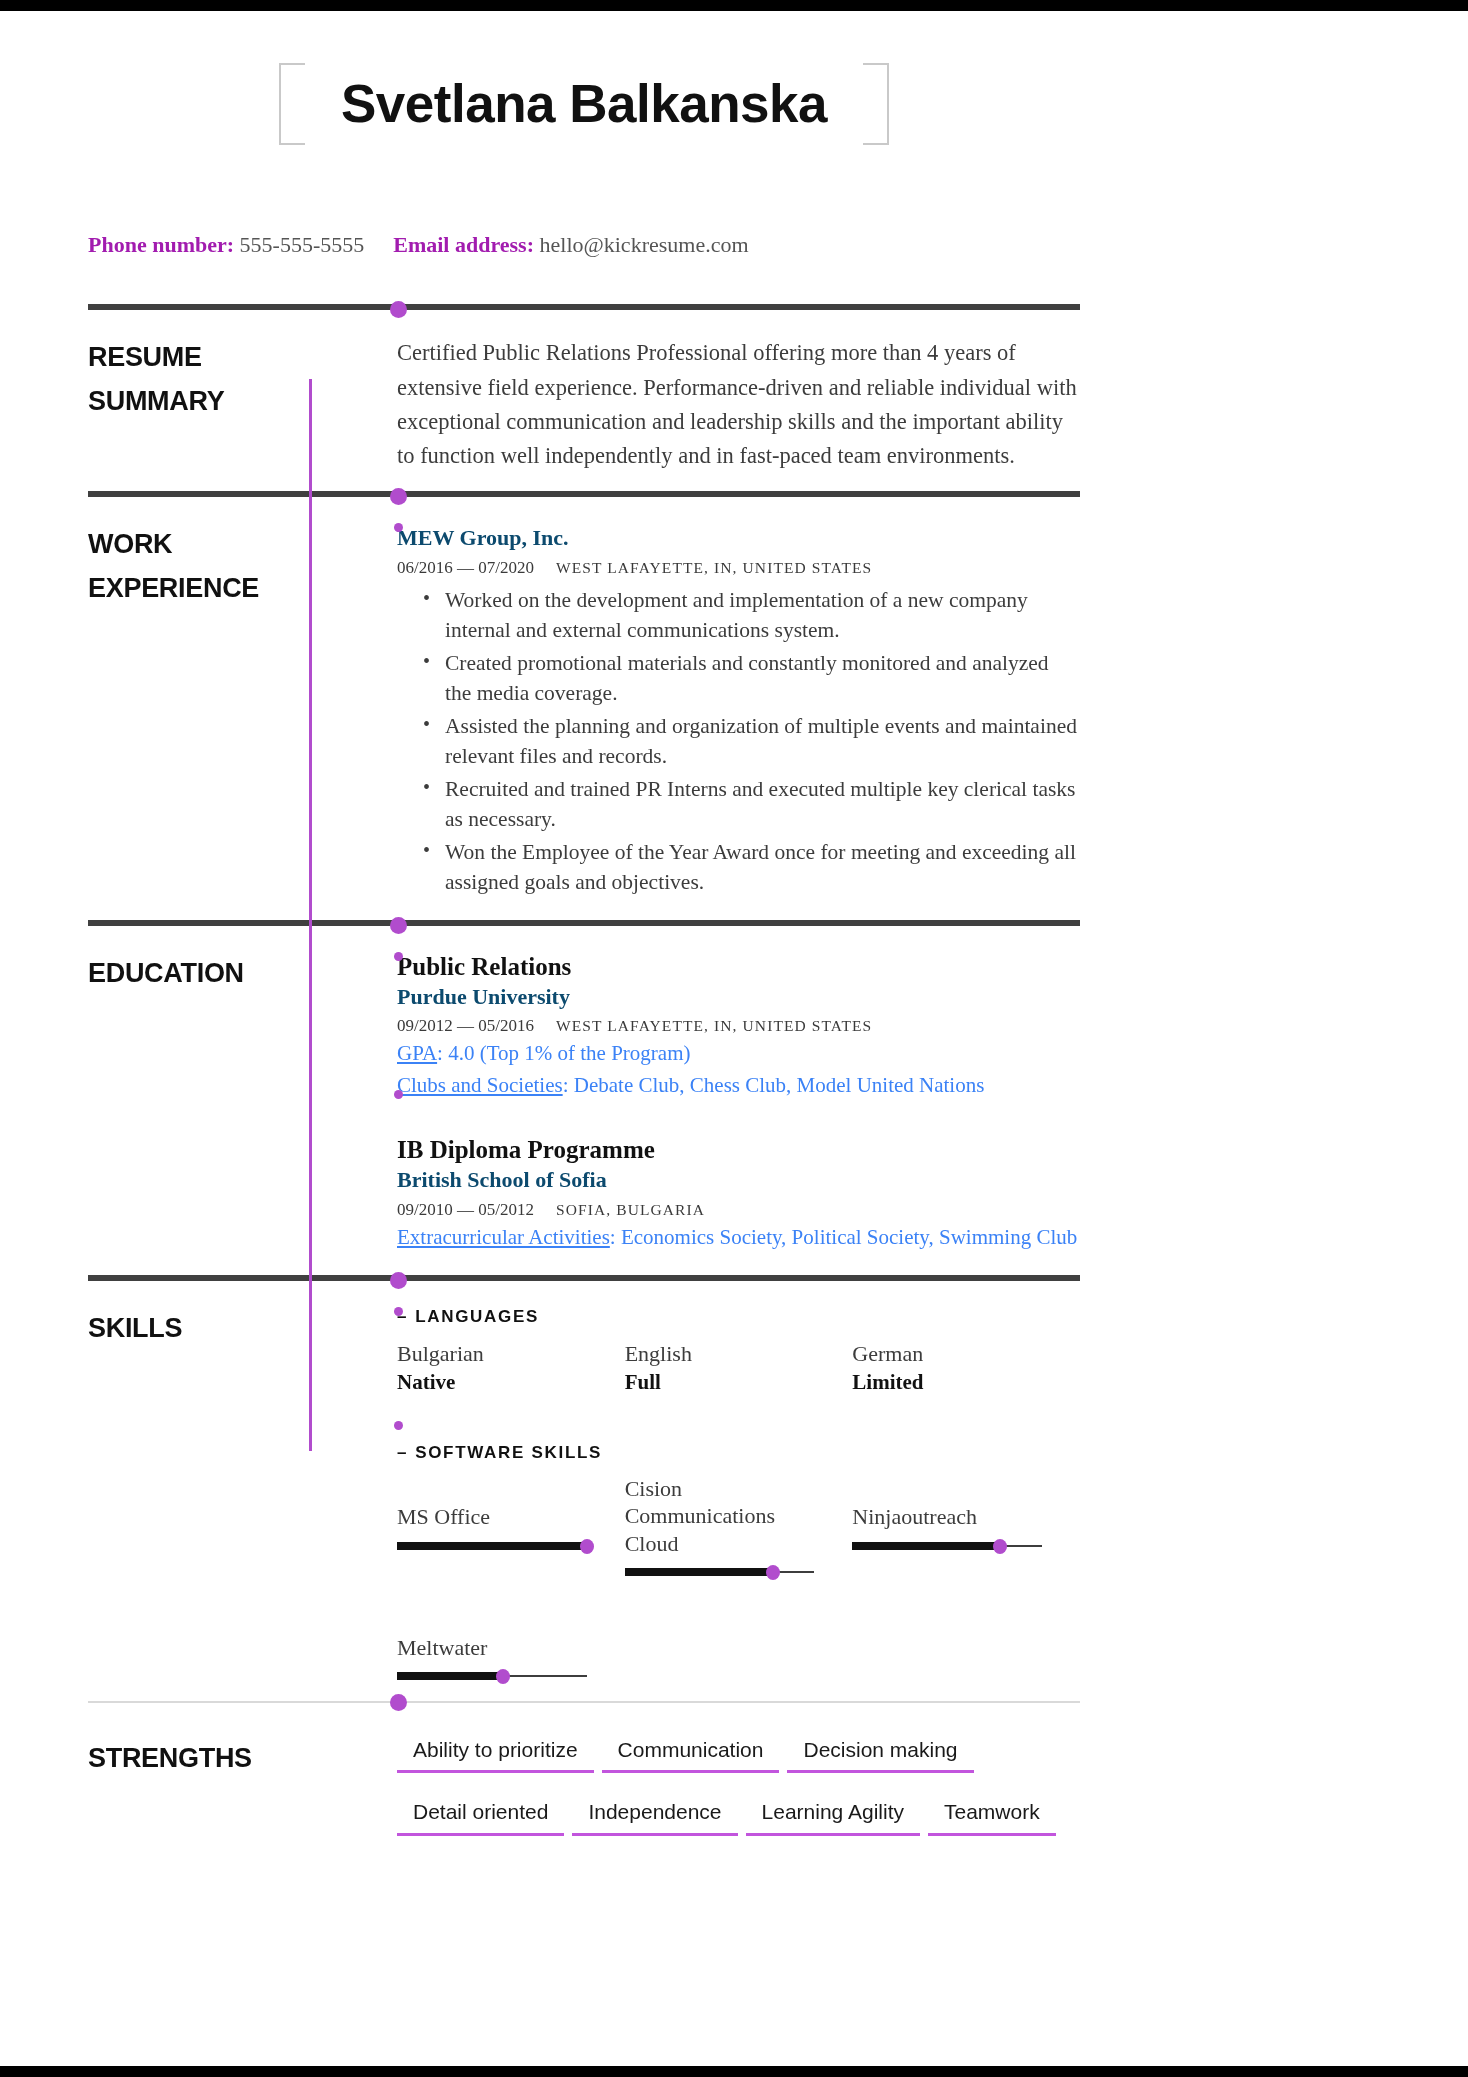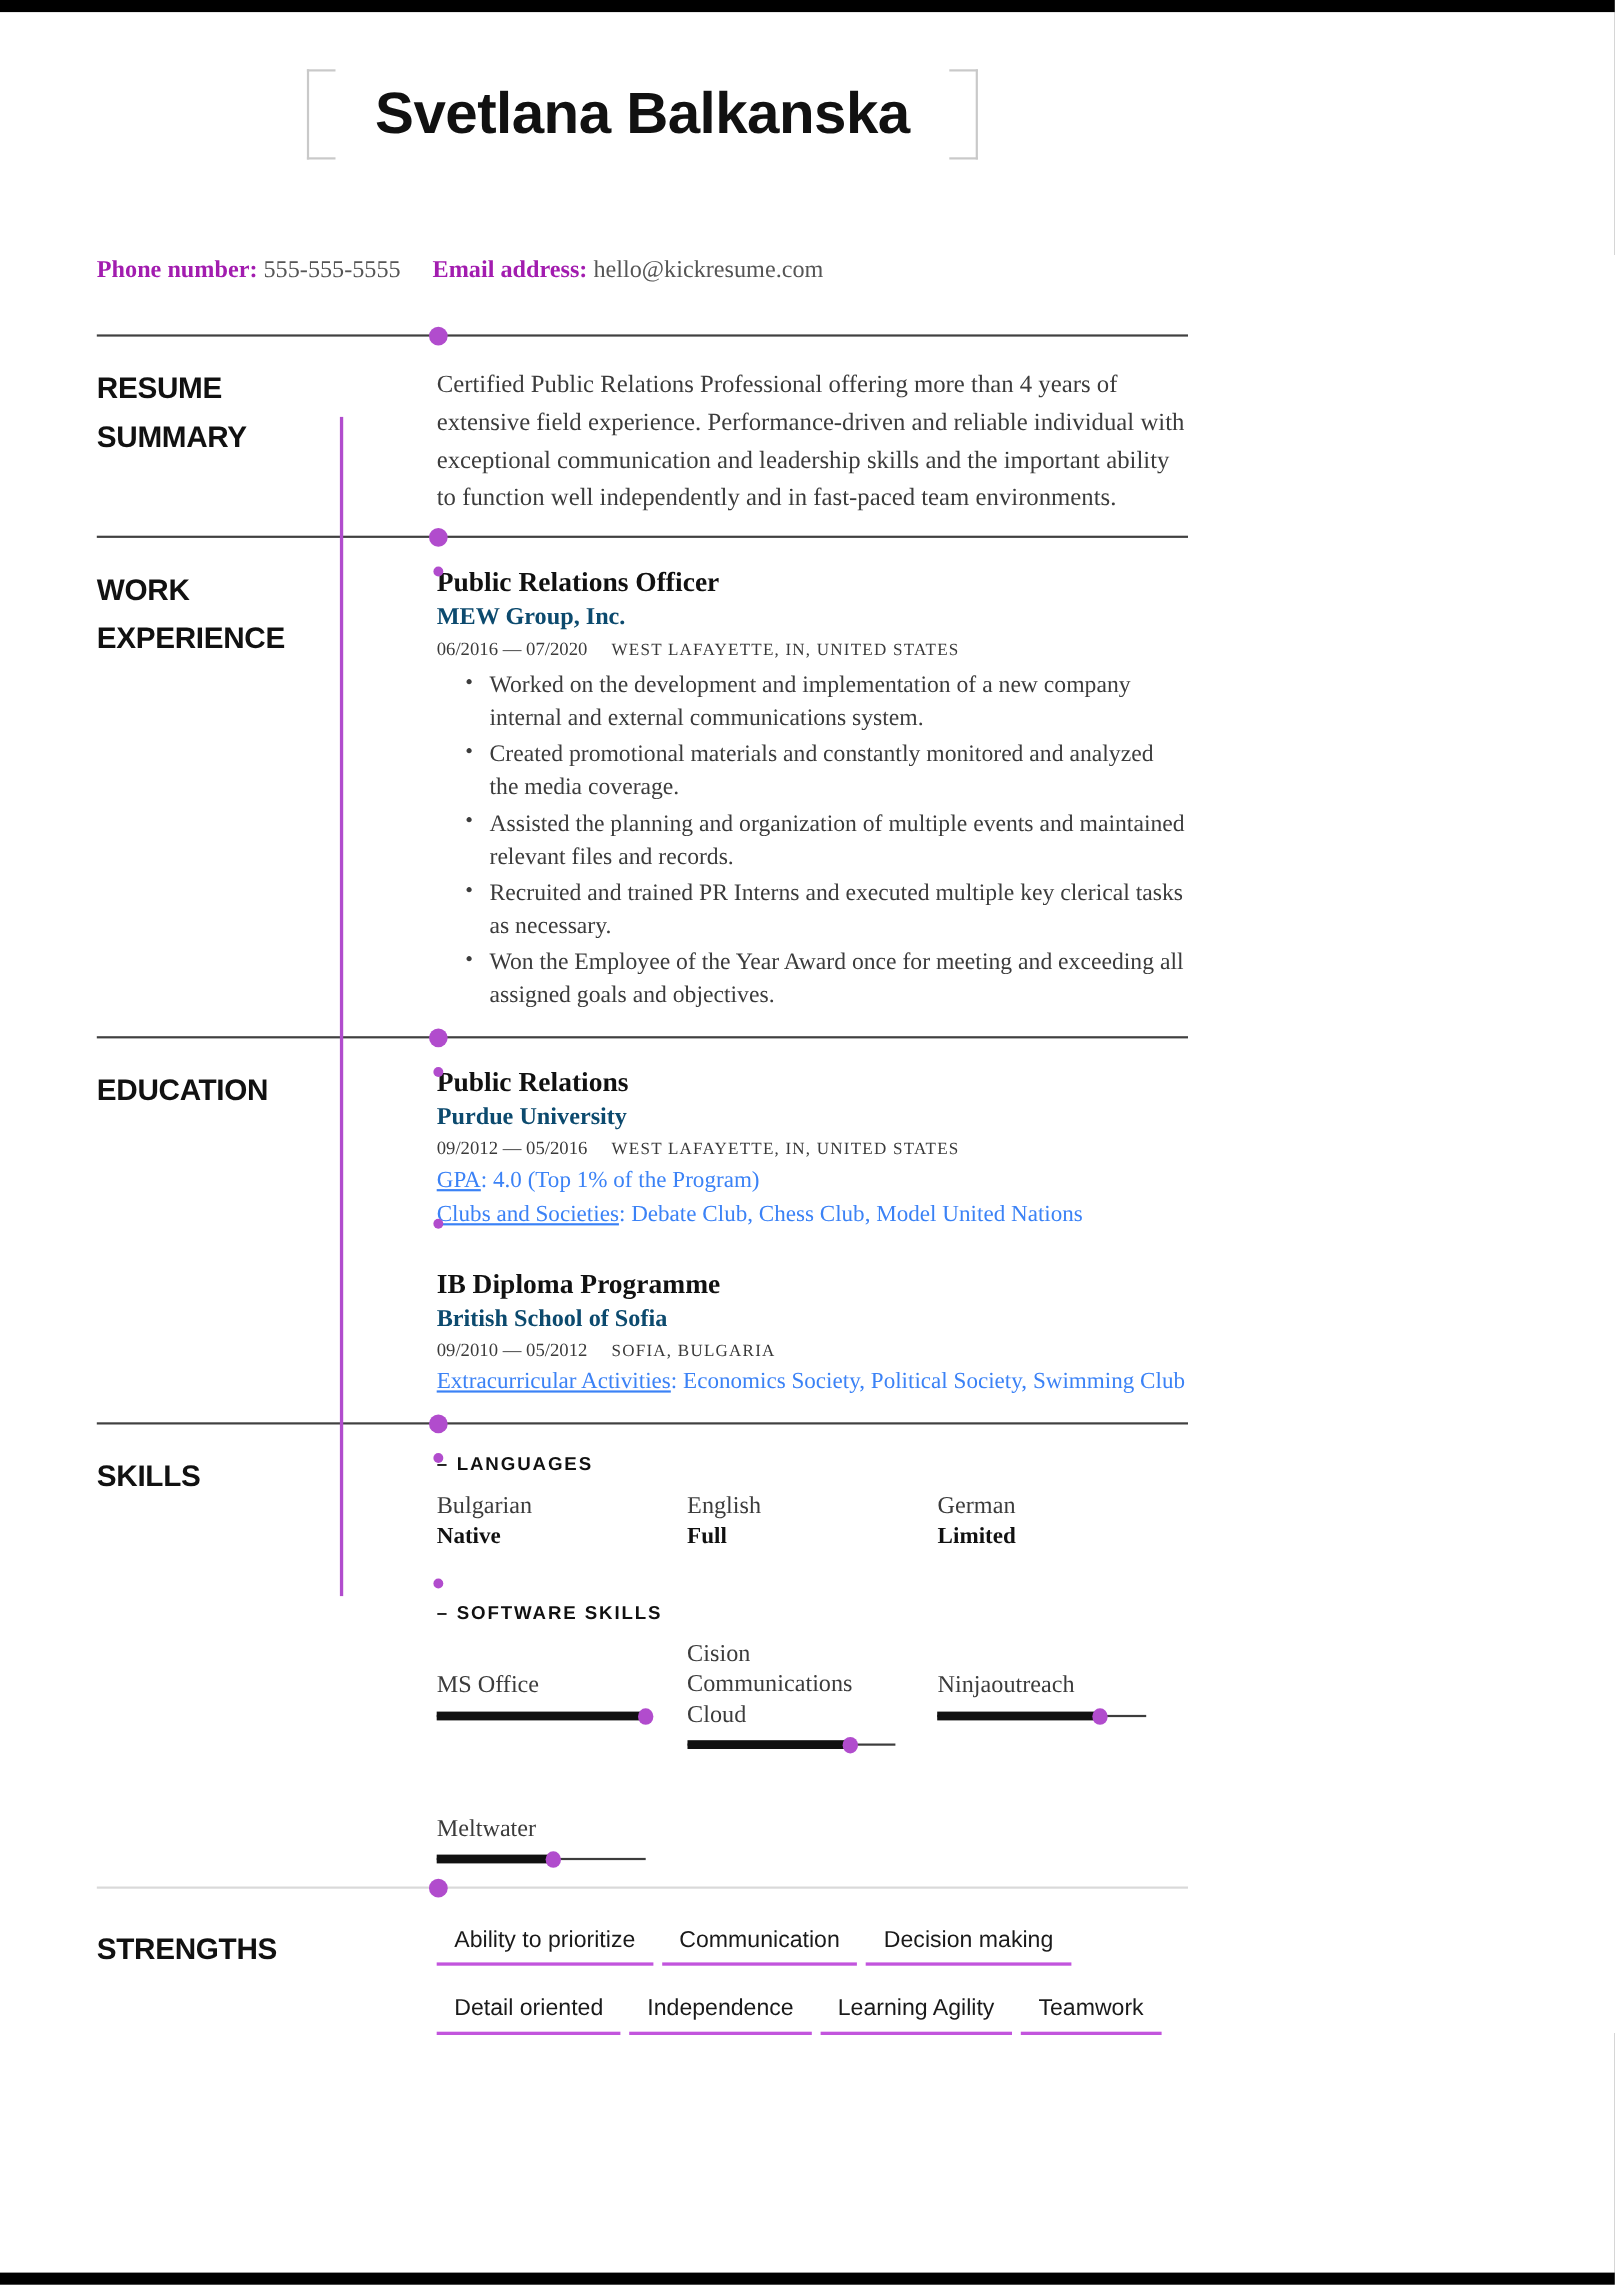--- a/index.html
+++ b/index.html
@@ -85,21 +85,21 @@
     height: 1072px;
     background: #b14ccd;
     z-index: 1;
   }
 
   
   .sections { margin-top: 46px; position: relative; }
   .section {
     position: relative;
     display: flex;
-    border-top: 2px solid #404040;
+    border-top: 6px solid #404040;
     padding-top: 26px;
     padding-bottom: 18px;
   }
   .section:last-child { border-bottom: none; }
   .sec-left {
     width: 243px;
     flex: 0 0 243px;
     padding-right: 10px;
   }
   .sec-title {
@@ -332,21 +332,20 @@
 
       <div class="section">
         <span class="dot-big" style="background: rgb(177, 76, 205);"></span>
         <span class="dot-small" style="top: 26px; background: rgb(177, 76, 205);"></span>
         <div class="sec-left">
           <div class="sec-title">WORK</div>
           <div class="sec-title">EXPERIENCE</div>
         </div>
         <div class="sec-right">
           <div class="entry">
-            <div class="entry-title">Public Relations Officer</div>
             <div class="entry-sub">MEW Group, Inc.</div>
             <div class="entry-meta">
               <span>06/2016 — 07/2020</span><span class="loc">WEST LAFAYETTE, IN, UNITED STATES</span>
             </div>
             <ul class="bullets">
               <li>Worked on the development and implementation of a new company internal and external communications system.</li>
               <li>Created promotional materials and constantly monitored and analyzed the media coverage.</li>
               <li>Assisted the planning and organization of multiple events and maintained relevant files and records.</li>
               <li>Recruited and trained PR Interns and executed multiple key clerical tasks as necessary.</li>
               <li>Won the Employee of the Year Award once for meeting and exceeding all assigned goals and objectives.</li>

